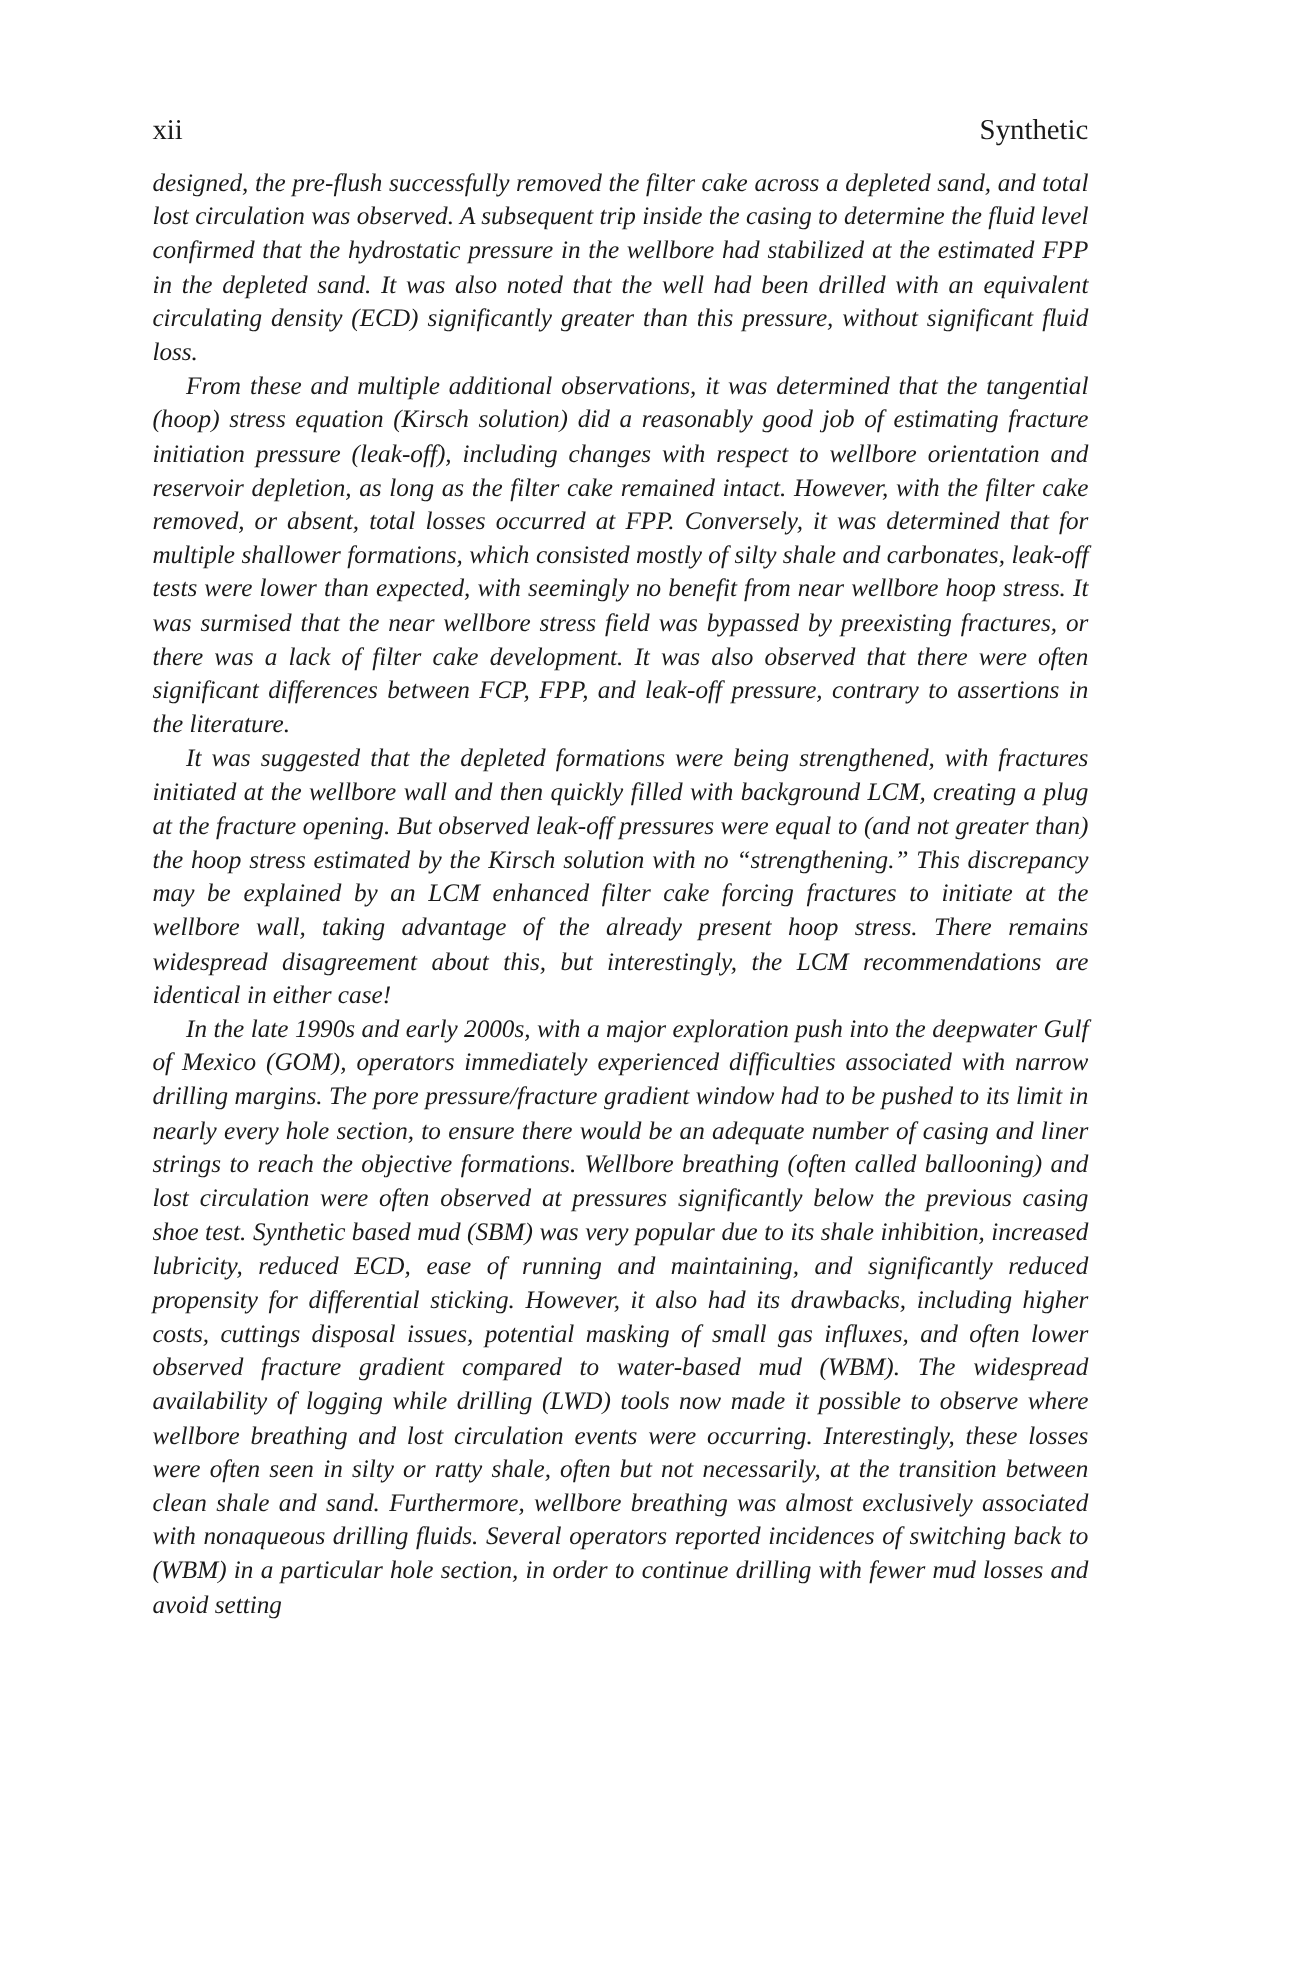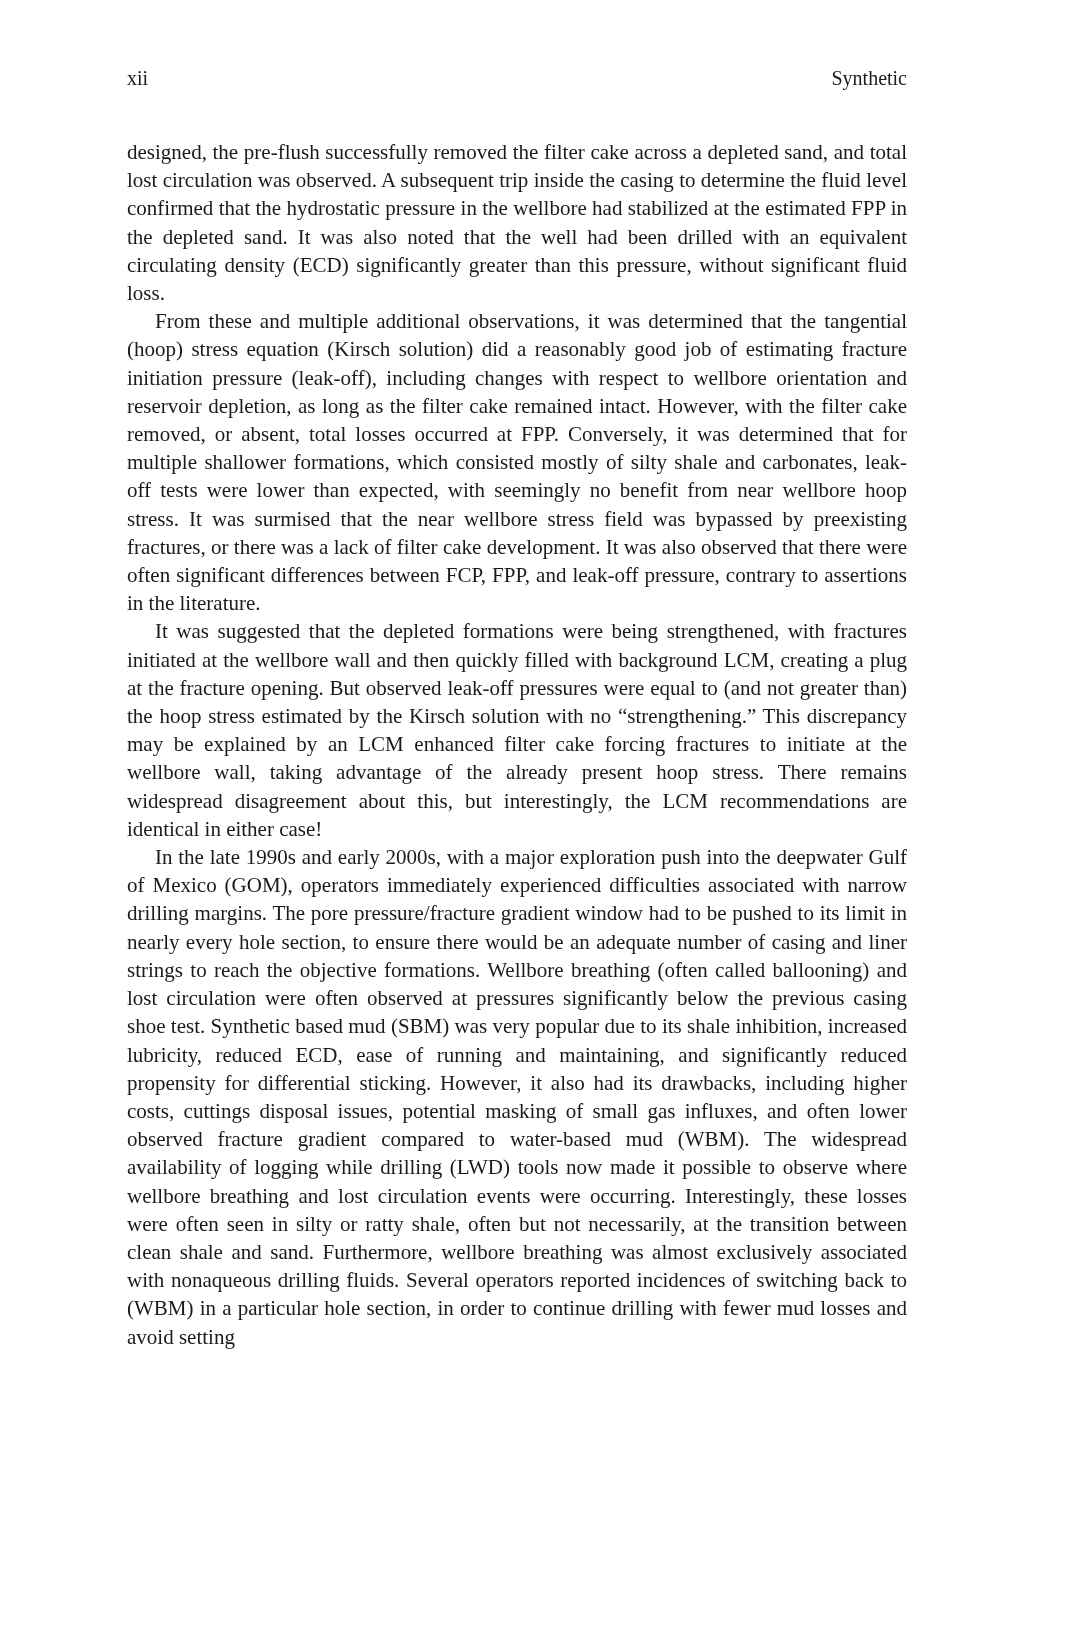--- a/index.html
+++ b/index.html
@@ -10,41 +10,42 @@
     body {
       width: 1080px;
       height: 1637px;
       position: relative;
       overflow: hidden;
       color: #1a1a1a;
       font-family: "Liberation Serif", "DejaVu Serif", serif;
     }
     .page-header {
       position: absolute;
-      top: 65px;
+      top: 96px;
       left: 127px;
       width: 780px;
       display: flex;
       justify-content: space-between;
-      font-size: 20px;
+      font-size: 24px;
       line-height: 26px;
     }
     .body-text {
       position: absolute;
       top: 138px;
       left: 127px;
       width: 780px;
       font-size: 21px;
       line-height: 28.2px;
       text-align: justify;
       hyphens: manual;
     }
     .body-text p {
       margin: 0;
       text-indent: 28px;
+      font-style: italic;
     }
     .body-text p.continued {
       text-indent: 0;
     }
   </style>
 </head>
 <body>
 
 <div class="page-header">
   <span>xii</span>

